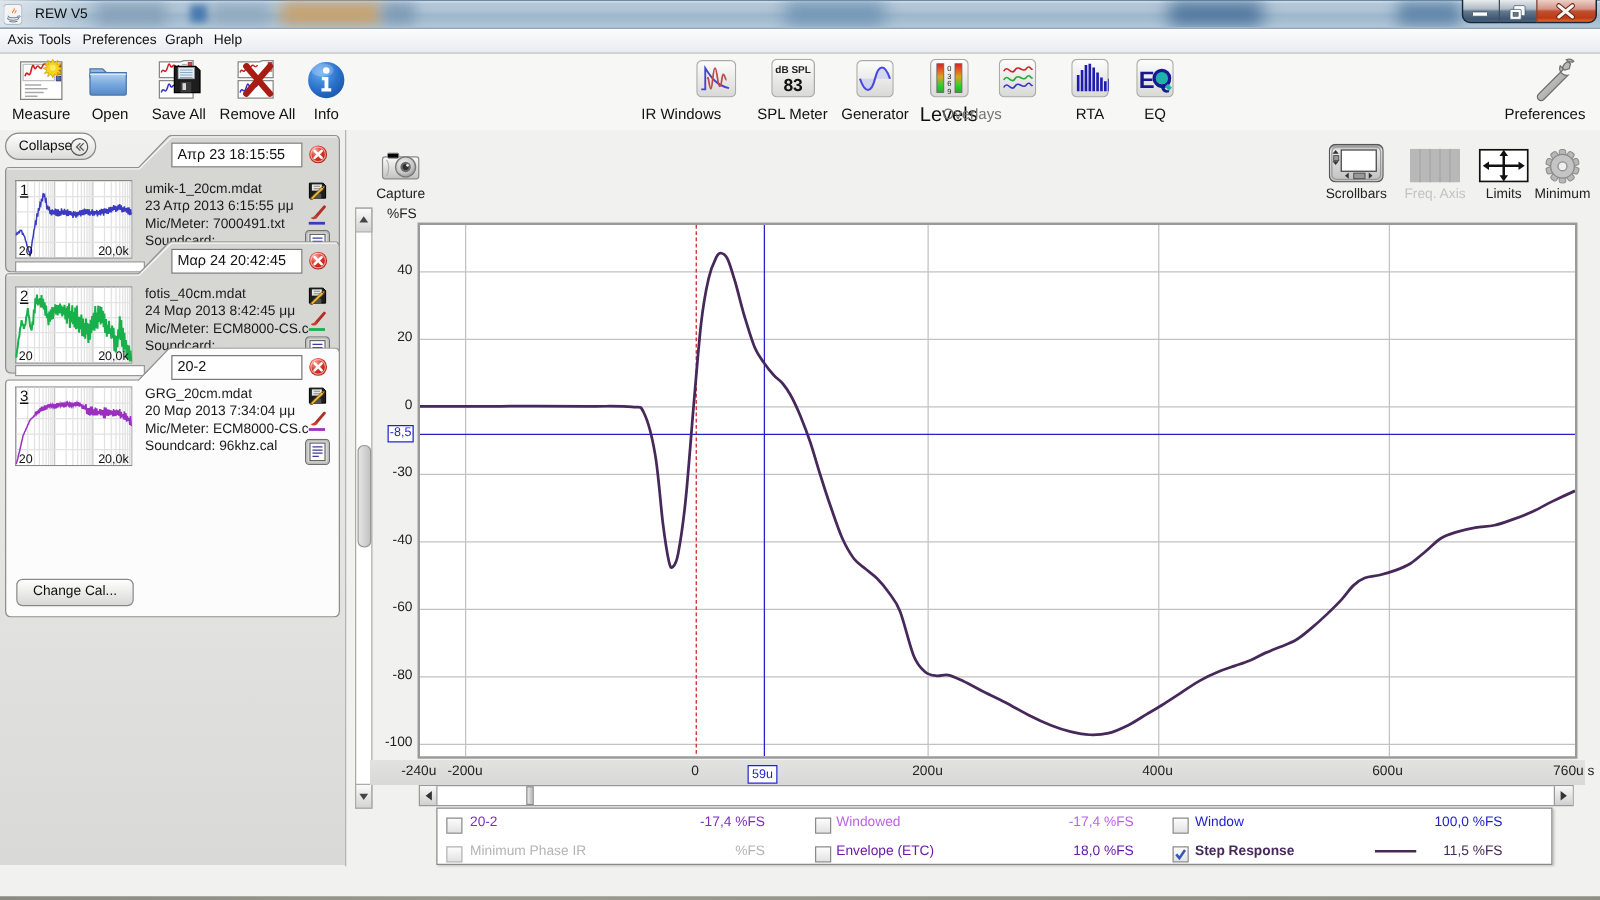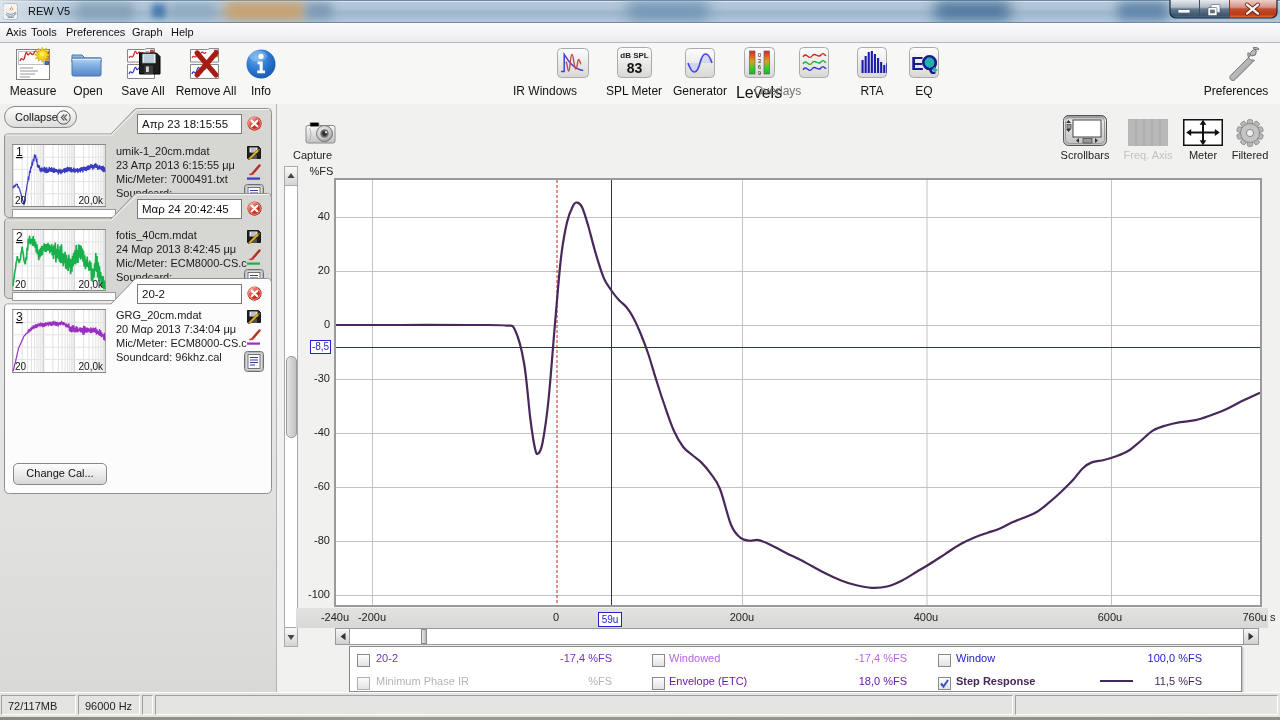--- a/index.html
+++ b/index.html
@@ -590,21 +590,21 @@
           </radialGradient>
         </defs>
         <rect x="1" y="5.5" width="29" height="17.5" rx="2" fill="url(#cam)" stroke="#8a8a8a"></rect>
         <rect x="5" y="2.5" width="9" height="4" rx="1" fill="linear-gradient(#eee,#bbb)" stroke="#909090" stroke-width="0.8"></rect>
         <path d="M4 8c2 1 3 9 0 13" fill="none" stroke="#b0b0b0" stroke-width="1"></path>
         <circle cx="19.5" cy="13.5" r="8" fill="url(#lens)" stroke="#777"></circle>
         <circle cx="19.5" cy="13.5" r="4.2" fill="#6a6a6a"></circle>
         <circle cx="19.5" cy="13.5" r="2.4" fill="#2e2e2e"></circle>
         <circle cx="21" cy="12.2" r="1.1" fill="#e8e8e8"></circle>
       </svg></div>
-<div style="position:absolute;left:293px;top:149px;width:55px;font-size:11px;color:#222">Capture</div>
+<div style="position:absolute;left:293px;top:149px;width:55px;text-align:center;font-size:11px;color:#222">Capture</div>
 <div style="position:absolute;left:304px;top:165px;width:35px;text-align:center;font-size:11px;color:#222">%FS</div>
 <div style="position:absolute;left:1063px;top:115px"><svg width="44" height="31" viewBox="0 0 44 31">
         <defs>
           <linearGradient id="scb" x1="0" y1="0" x2="0" y2="1">
             <stop offset="0" stop-color="#888"></stop>
             <stop offset="0.15" stop-color="#e8e8e8"></stop>
             <stop offset="1" stop-color="#c0c0c0"></stop>
           </linearGradient>
         </defs>
         <rect x="0.5" y="0.5" width="43" height="30" rx="5" fill="url(#scb)" stroke="#555"></rect>
@@ -636,38 +636,38 @@
           <line x1="20" y1="3.5" x2="20" y2="23.5"></line>
           <line x1="6" y1="13.5" x2="34" y2="13.5"></line>
         </g>
         <g fill="#111">
           <path d="M20 0.8l-3.4 5h6.8z"></path>
           <path d="M20 26.2l-3.4-5h6.8z"></path>
           <path d="M3.2 13.5l5-3.4v6.8z"></path>
           <path d="M36.8 13.5l-5-3.4v6.8z"></path>
         </g>
       </svg></div>
-    <div style="position:absolute;left:1173px;top:149px;width:60px;text-align:center;font-size:11px;color:#222">Meter</div>
+    <div style="position:absolute;left:1173px;top:149px;width:60px;text-align:center;font-size:11px;color:#222">Limits</div>
     <div style="position:absolute;left:1235px;top:119px"><svg width="30" height="28" viewBox="0 0 30 28">
         <g transform="translate(15,14)">
           <rect x="-2.6" y="-13.4" width="5.2" height="6" rx="1.5" fill="#b8b8b8" stroke="#8a8a8a" stroke-width="0.8" transform="rotate(0)"></rect>
           <rect x="-2.6" y="-13.4" width="5.2" height="6" rx="1.5" fill="#b8b8b8" stroke="#8a8a8a" stroke-width="0.8" transform="rotate(36)"></rect>
           <rect x="-2.6" y="-13.4" width="5.2" height="6" rx="1.5" fill="#b8b8b8" stroke="#8a8a8a" stroke-width="0.8" transform="rotate(72)"></rect>
           <rect x="-2.6" y="-13.4" width="5.2" height="6" rx="1.5" fill="#b8b8b8" stroke="#8a8a8a" stroke-width="0.8" transform="rotate(108)"></rect>
           <rect x="-2.6" y="-13.4" width="5.2" height="6" rx="1.5" fill="#b8b8b8" stroke="#8a8a8a" stroke-width="0.8" transform="rotate(144)"></rect>
           <rect x="-2.6" y="-13.4" width="5.2" height="6" rx="1.5" fill="#b8b8b8" stroke="#8a8a8a" stroke-width="0.8" transform="rotate(180)"></rect>
           <rect x="-2.6" y="-13.4" width="5.2" height="6" rx="1.5" fill="#b8b8b8" stroke="#8a8a8a" stroke-width="0.8" transform="rotate(216)"></rect>
           <rect x="-2.6" y="-13.4" width="5.2" height="6" rx="1.5" fill="#b8b8b8" stroke="#8a8a8a" stroke-width="0.8" transform="rotate(252)"></rect>
           <rect x="-2.6" y="-13.4" width="5.2" height="6" rx="1.5" fill="#b8b8b8" stroke="#8a8a8a" stroke-width="0.8" transform="rotate(288)"></rect>
           <rect x="-2.6" y="-13.4" width="5.2" height="6" rx="1.5" fill="#b8b8b8" stroke="#8a8a8a" stroke-width="0.8" transform="rotate(324)"></rect>
           <circle r="9.5" fill="#c4c4c4" stroke="#8a8a8a"></circle>
           <circle r="3.6" fill="#efefef" stroke="#8a8a8a"></circle>
         </g>
       </svg></div>
-    <div style="position:absolute;left:1220px;top:149px;width:60px;text-align:center;font-size:11px;color:#222">Filtered</div>
+    <div style="position:absolute;left:1220px;top:149px;width:60px;text-align:center;font-size:11px;color:#222">Minimum</div>
 
 <div style="position:absolute;left:333.5px;top:178px;width:924px;height:425px;background:#fff;border:2px solid #9a9a9a">
 <svg width="924" height="425" style="position:absolute;left:0;top:0">
 <g stroke="#c2c2c2" stroke-width="1">
           <line x1="0" y1="37.5" x2="924.0" y2="37.5"></line>
           <line x1="0" y1="91.5" x2="924.0" y2="91.5"></line>
           <line x1="0" y1="145.5" x2="924.0" y2="145.5"></line>
           <line x1="0" y1="199.5" x2="924.0" y2="199.5"></line>
           <line x1="0" y1="253.5" x2="924.0" y2="253.5"></line>
           <line x1="0" y1="307.5" x2="924.0" y2="307.5"></line>
@@ -728,21 +728,14 @@
     <div style="position:absolute;left:669px;top:675px;font-size:11px;font-weight:normal;color:#6a1aaa;white-space:nowrap">Envelope (ETC)</div>
     <div style="position:absolute;left:787px;top:675px;width:120px;text-align:right;font-size:11px;color:#6a1aaa;white-space:nowrap">18,0 %FS</div>
     <div style="position:absolute;left:938px;top:677px;width:11px;height:11px;background:linear-gradient(#fdfdfd,#e2e2e2);border:1px solid #8a8a8a">
       <svg width="13" height="13" viewBox="0 0 13 13" style="position:absolute;left:-1px;top:-1px">
         <path d="M3 6.5l2.5 3L10 3" fill="none" stroke="#3355bb" stroke-width="2"></path>
       </svg>
     </div>
     <div style="position:absolute;left:956px;top:675px;font-size:11px;font-weight:bold;color:#47285a;white-space:nowrap">Step Response</div>
     <div style="position:absolute;left:1082px;top:675px;width:120px;text-align:right;font-size:11px;color:#47285a;white-space:nowrap">11,5 %FS</div>
     <div style="position:absolute;left:1100px;top:680px;width:33px;height:2px;background:#47285a"></div>
-<div style="position:absolute;left:0;top:692px;width:1280px;height:25px;background:#e4e4e2;border-top:1px solid #fff">
-      <div style="position:absolute;left:1px;top:2px;width:75px;height:20px;border:1px solid #a0a0a0;border-right-color:#fdfdfd;border-bottom-color:#fdfdfd;font-size:11px;color:#222;line-height:20px;padding-left:6px;box-sizing:border-box">72/117MB</div>
-      <div style="position:absolute;left:78px;top:2px;width:62px;height:20px;border:1px solid #a0a0a0;border-right-color:#fdfdfd;border-bottom-color:#fdfdfd;font-size:11px;color:#222;line-height:20px;padding-left:6px;box-sizing:border-box">96000 Hz</div>
-      <div style="position:absolute;left:142px;top:2px;width:11px;height:20px;border:1px solid #a0a0a0;border-right-color:#fdfdfd;border-bottom-color:#fdfdfd;box-sizing:border-box"></div>
-      <div style="position:absolute;left:155px;top:2px;width:858px;height:20px;border:1px solid #a0a0a0;border-right-color:#fdfdfd;border-bottom-color:#fdfdfd;box-sizing:border-box"></div>
-      <div style="position:absolute;left:1015px;top:2px;width:263px;height:20px;border:1px solid #a0a0a0;border-right-color:#fdfdfd;border-bottom-color:#fdfdfd;box-sizing:border-box"></div>
-    </div>
     <div style="position:absolute;left:0;top:717px;width:1280px;height:3px;background:linear-gradient(90deg,#8a8a82,#9a9a90 30%,#8f8f85)"></div>
 
 </div>
 </body></html>

